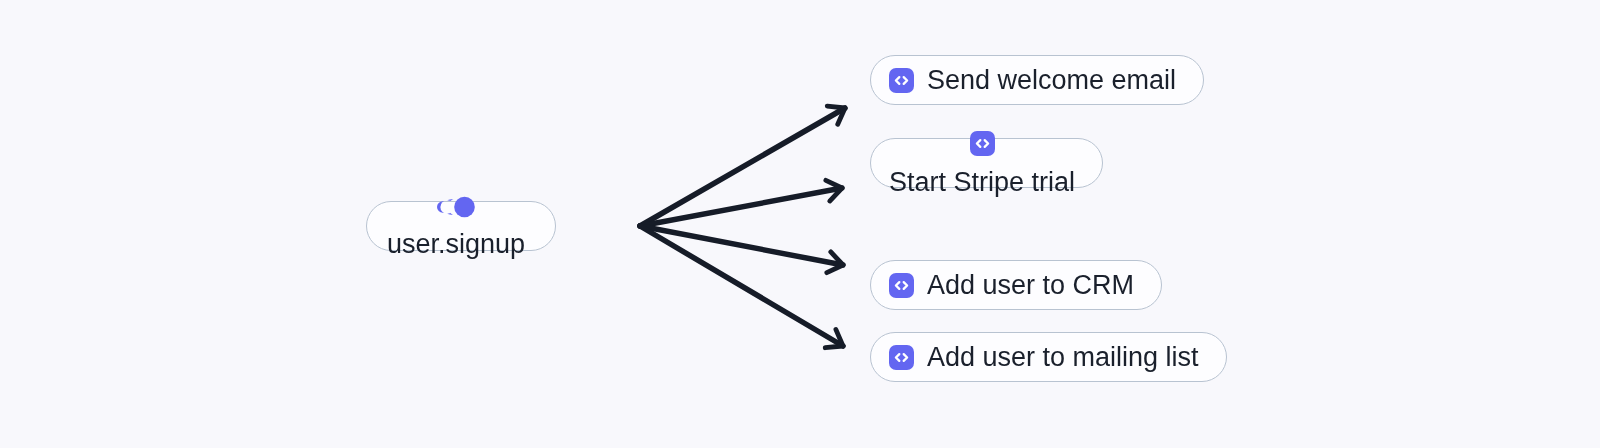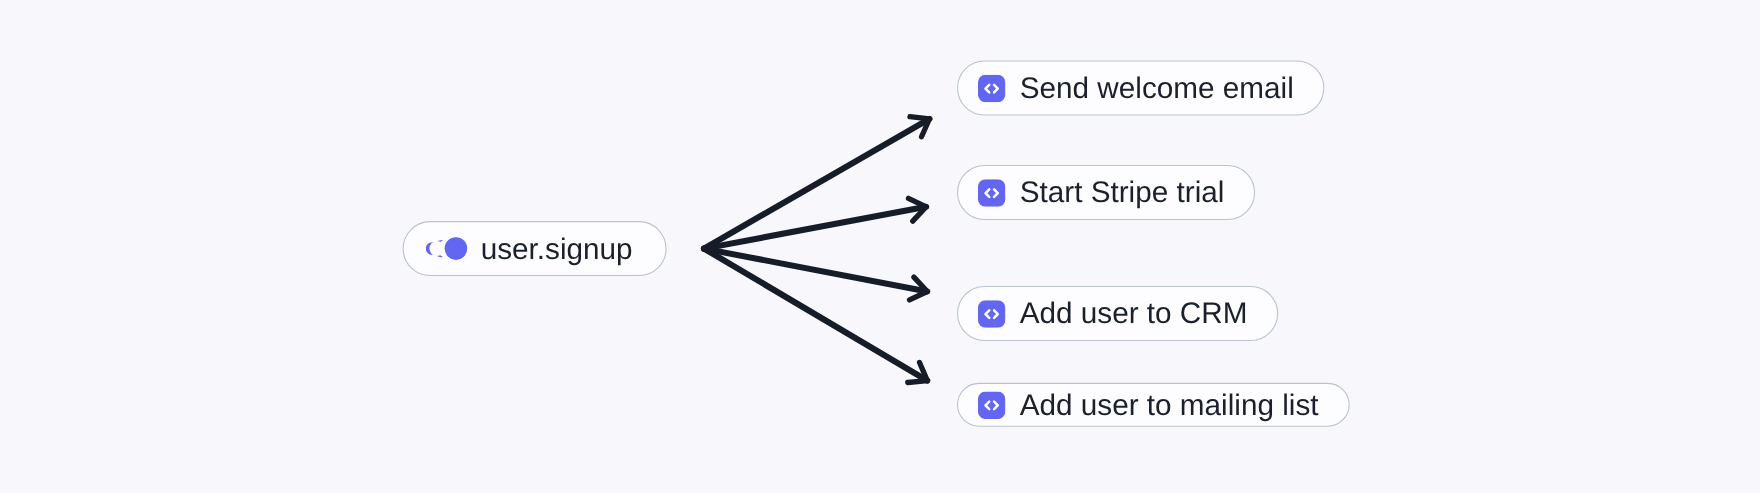--- a/index.html
+++ b/index.html
@@ -49,21 +49,21 @@
       </marker>
     </defs>
     <g id="edge-group">
         <line x1="640" y1="226" x2="845" y2="108" stroke="#161c28" stroke-width="5.5" stroke-linecap="round" marker-end="url(#ah)"></line>
         <line x1="640" y1="226" x2="842" y2="188" stroke="#161c28" stroke-width="5.5" stroke-linecap="round" marker-end="url(#ah)"></line>
         <line x1="640" y1="226" x2="843" y2="265" stroke="#161c28" stroke-width="5.5" stroke-linecap="round" marker-end="url(#ah)"></line>
         <line x1="640" y1="226" x2="843" y2="346" stroke="#161c28" stroke-width="5.5" stroke-linecap="round" marker-end="url(#ah)"></line>
       </g>
   </svg>
 
-  <div class="node trigger" style="left: 366px; top: 201px; height: 50px;">
+  <div class="node trigger" style="left: 366px; top: 201px; height: 50px; flex-direction: column;">
     <span class="icon-wrap">
       <svg width="38" height="24" viewBox="0 0 38 24">
         <mask id="ripple-mask">
           <rect width="38" height="24" fill="#fff"></rect>
           <circle cx="10.2" cy="12" r="6.8" fill="#000"></circle>
           <circle cx="19.8" cy="12" r="8.8" fill="#000"></circle>
         </mask>
         <g fill="currentColor" mask="url(#ripple-mask)">
           <circle cx="5.8" cy="12" r="5.8"></circle>
           <circle cx="14.6" cy="12" r="7.8"></circle>
@@ -77,41 +77,41 @@
   <div class="node fn" style="left: 870px; top: 55px; height: 50px;">
     <span class="icon-wrap">
       <svg width="25" height="25" viewBox="0 0 25 25">
         <rect width="25" height="25" rx="7" fill="currentColor"></rect>
         <path d="M10.3 9.1 L6.9 12.5 L10.3 15.9 M14.7 9.1 L18.1 12.5 L14.7 15.9" fill="none" stroke="#fff" stroke-width="2.3" stroke-linecap="round" stroke-linejoin="round"></path>
       </svg>
     </span>
     <span class="label">Send welcome email</span>
   </div>
 
-  <div class="node fn" style="left: 870px; top: 150px; height: 50px;">
+  <div class="node fn" style="left: 870px; top: 138px; height: 50px; flex-direction: column;">
     <span class="icon-wrap">
       <svg width="25" height="25" viewBox="0 0 25 25">
         <rect width="25" height="25" rx="7" fill="currentColor"></rect>
         <path d="M10.3 9.1 L6.9 12.5 L10.3 15.9 M14.7 9.1 L18.1 12.5 L14.7 15.9" fill="none" stroke="#fff" stroke-width="2.3" stroke-linecap="round" stroke-linejoin="round"></path>
       </svg>
     </span>
     <span class="label">Start Stripe trial</span>
   </div>
 
   <div class="node fn" style="left: 870px; top: 260px; height: 50px;">
     <span class="icon-wrap">
       <svg width="25" height="25" viewBox="0 0 25 25">
         <rect width="25" height="25" rx="7" fill="currentColor"></rect>
         <path d="M10.3 9.1 L6.9 12.5 L10.3 15.9 M14.7 9.1 L18.1 12.5 L14.7 15.9" fill="none" stroke="#fff" stroke-width="2.3" stroke-linecap="round" stroke-linejoin="round"></path>
       </svg>
     </span>
     <span class="label">Add user to CRM</span>
   </div>
 
-  <div class="node fn" style="left: 870px; top: 348px; height: 40px;">
+  <div class="node fn" style="left: 870px; top: 332px; height: 50px;">
     <span class="icon-wrap">
       <svg width="25" height="25" viewBox="0 0 25 25">
         <rect width="25" height="25" rx="7" fill="currentColor"></rect>
         <path d="M10.3 9.1 L6.9 12.5 L10.3 15.9 M14.7 9.1 L18.1 12.5 L14.7 15.9" fill="none" stroke="#fff" stroke-width="2.3" stroke-linecap="round" stroke-linejoin="round"></path>
       </svg>
     </span>
     <span class="label">Add user to mailing list</span>
   </div>
 
 </div>

